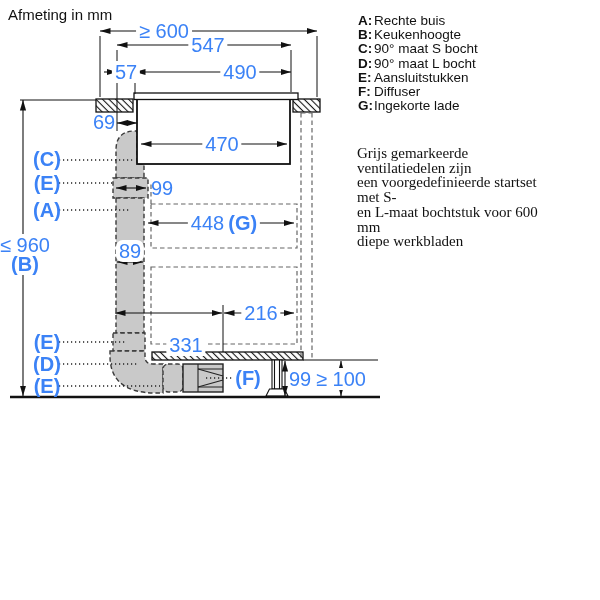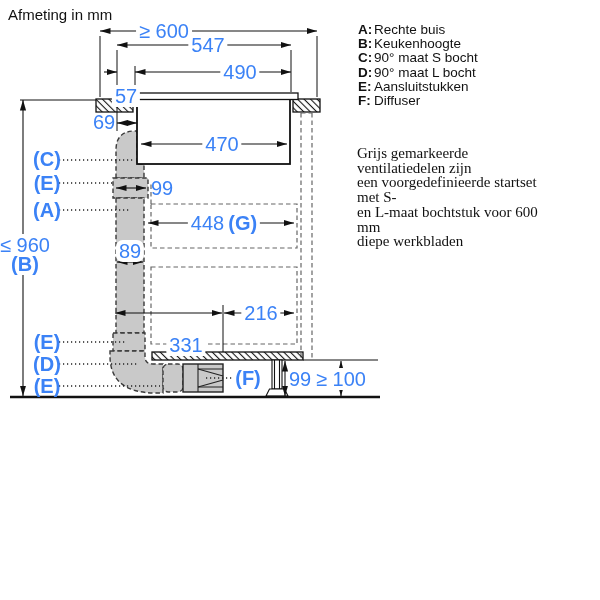--- a/index.html
+++ b/index.html
@@ -5,21 +5,21 @@
   html,body{margin:0;padding:0;background:#fff;}
   body{width:600px;height:600px;overflow:hidden;color:#111;
        font-family:"Liberation Sans", sans-serif;}
   .stage{position:relative;width:549px;height:600px;background:#fff;}
   svg.draw{position:absolute;left:0;top:0;}
   .txt{position:absolute;font-size:20px;line-height:1;white-space:nowrap;
        transform:translate(-50%,-50%);color:#3b82f6;}
   .bg{background:#fff;padding:1px 3px;}
   .bold{font-weight:bold;}
   .title{position:absolute;left:8px;top:6px;font-size:15px;}
-  .legend{position:absolute;left:358px;top:23px;font-size:13.5px;line-height:14.2px;}
+  .legend{position:absolute;left:358px;top:14px;font-size:13.5px;line-height:14.2px;}
   .lg-row{white-space:nowrap;}
   .lg-letter{font-weight:bold;display:inline-block;min-width:16px;}
   .note{position:absolute;left:357px;top:146px;font-size:15px;line-height:14.7px;font-family:Liberation Serif, serif;}
   .ref{font-weight:bold;margin-left:4px;}
 </style>
 </head>
 <body>
 
 <div class="stage">
 
@@ -110,21 +110,21 @@
       <path d="M59,364 H139"></path>
       <path d="M59,386 H160"></path>
       <path d="M206,378 H234"></path>
     </g>
   </svg>
 
   <div class="title">Afmeting in mm</div>
 
   <div class="txt bg" style="left:164px;top:31px;">≥ 600</div>
   <div class="txt bg" style="left:208px;top:45px;">547</div>
-  <div class="txt bg" style="left:126px;top:72px;margin-top:24px;">57</div>
+  <div class="txt bg" style="left:126px;top:72px;">57</div>
   <div class="txt bg" style="left:240px;top:72px;">490</div>
   <div class="txt" style="left:104px;top:122px;">69</div>
   <div class="txt bg" style="left:222px;top:144px;">470</div>
   <div class="txt" style="left:162px;top:188px;">99</div>
   <div class="txt bg" style="left:224px;top:223px;">
     <span>448</span><span class="ref">(G)</span>
   </div>
   <div class="txt bg" style="left:130px;top:251px;border-radius:7px;">89</div>
   <div class="txt bg" style="left:25px;top:245px;">≤ 960</div>
   <div class="txt bg bold" style="left:25px;top:264px;">(B)</div>
@@ -141,20 +141,21 @@
   <div class="txt bold" style="left:47px;top:386px;">(E)</div>
   <div class="txt bold" style="left:248px;top:378px;">(F)</div>
 
   <div class="legend">
     <div class="lg-row"><span class="lg-letter">A:</span><span>Rechte buis</span></div>
     <div class="lg-row"><span class="lg-letter">B:</span><span>Keukenhoogte</span></div>
     <div class="lg-row"><span class="lg-letter">C:</span><span>90° maat S bocht</span></div>
     <div class="lg-row"><span class="lg-letter">D:</span><span>90° maat L bocht</span></div>
     <div class="lg-row"><span class="lg-letter">E:</span><span>Aansluitstukken</span></div>
     <div class="lg-row"><span class="lg-letter">F:</span><span>Diffuser</span></div>
+    <div class="lg-row"><span class="lg-letter">G:</span><span>Ingekorte lade</span></div>
   </div>
 
   <div class="note">
     <div>Grijs gemarkeerde ventilatiedelen zijn</div>
     <div>een voorgedefinieerde startset met S-</div>
     <div>en L-maat bochtstuk voor 600 mm</div>
     <div>diepe werkbladen</div>
   </div>
 
 </div>

